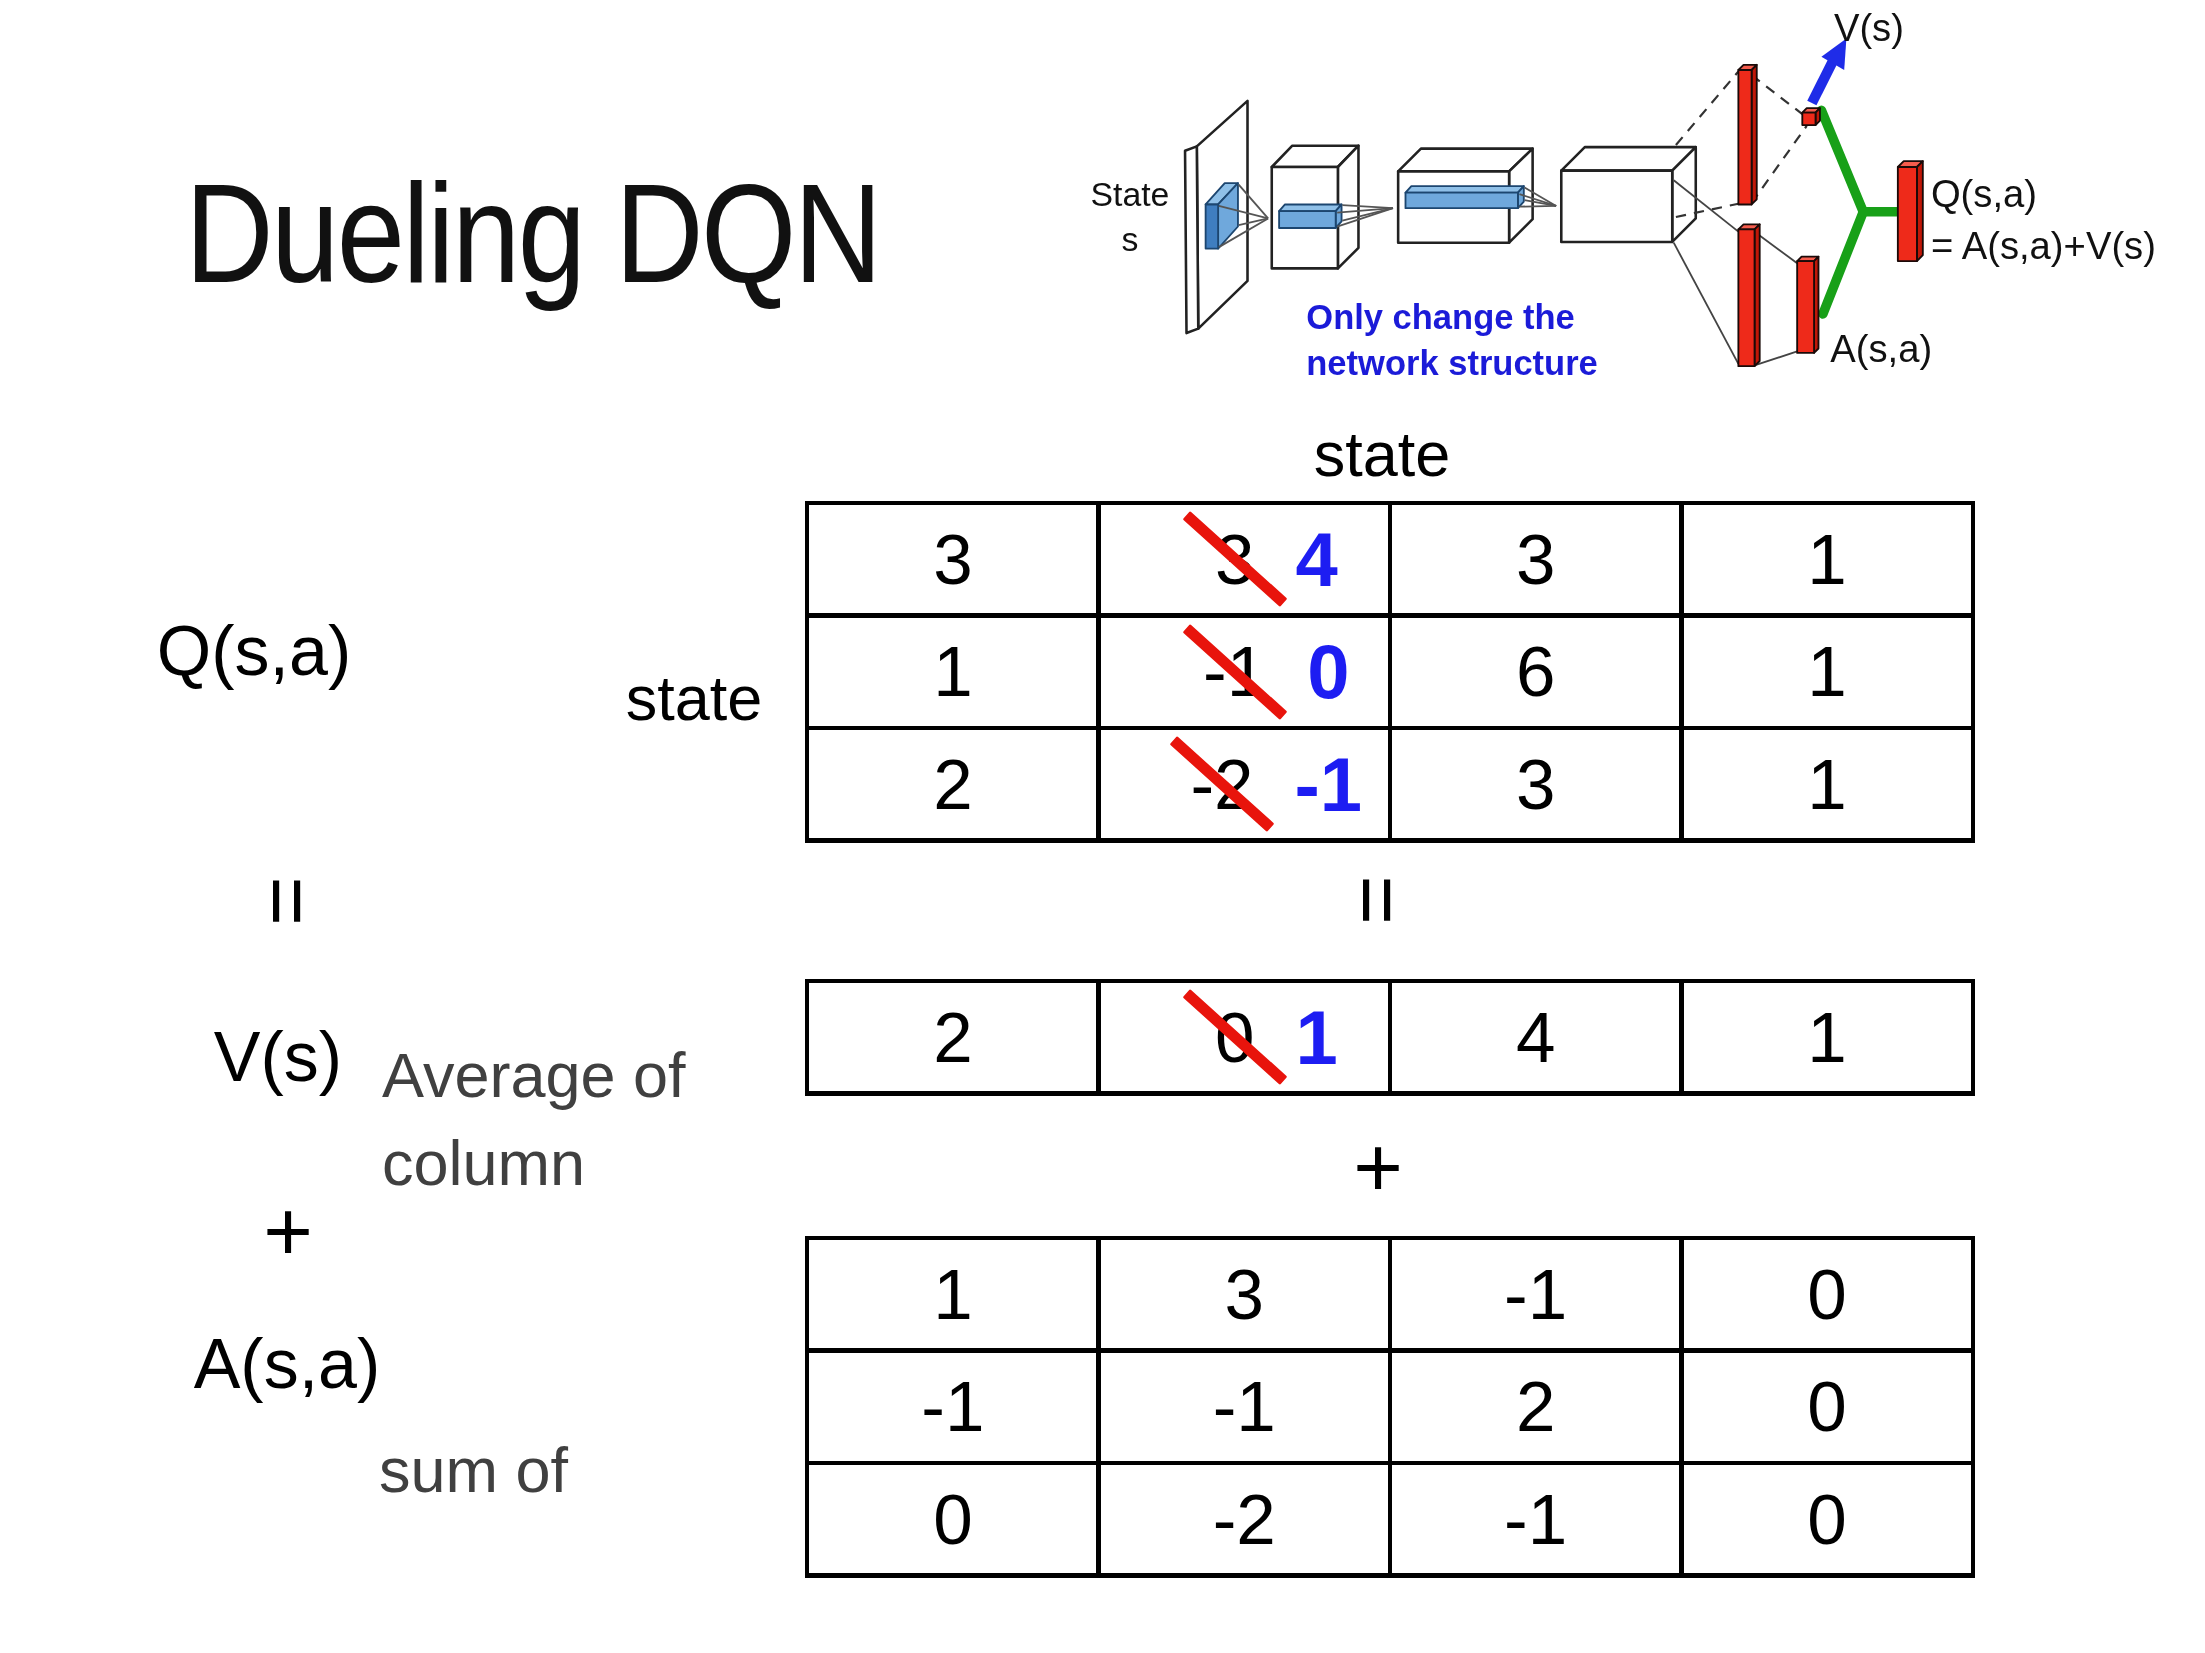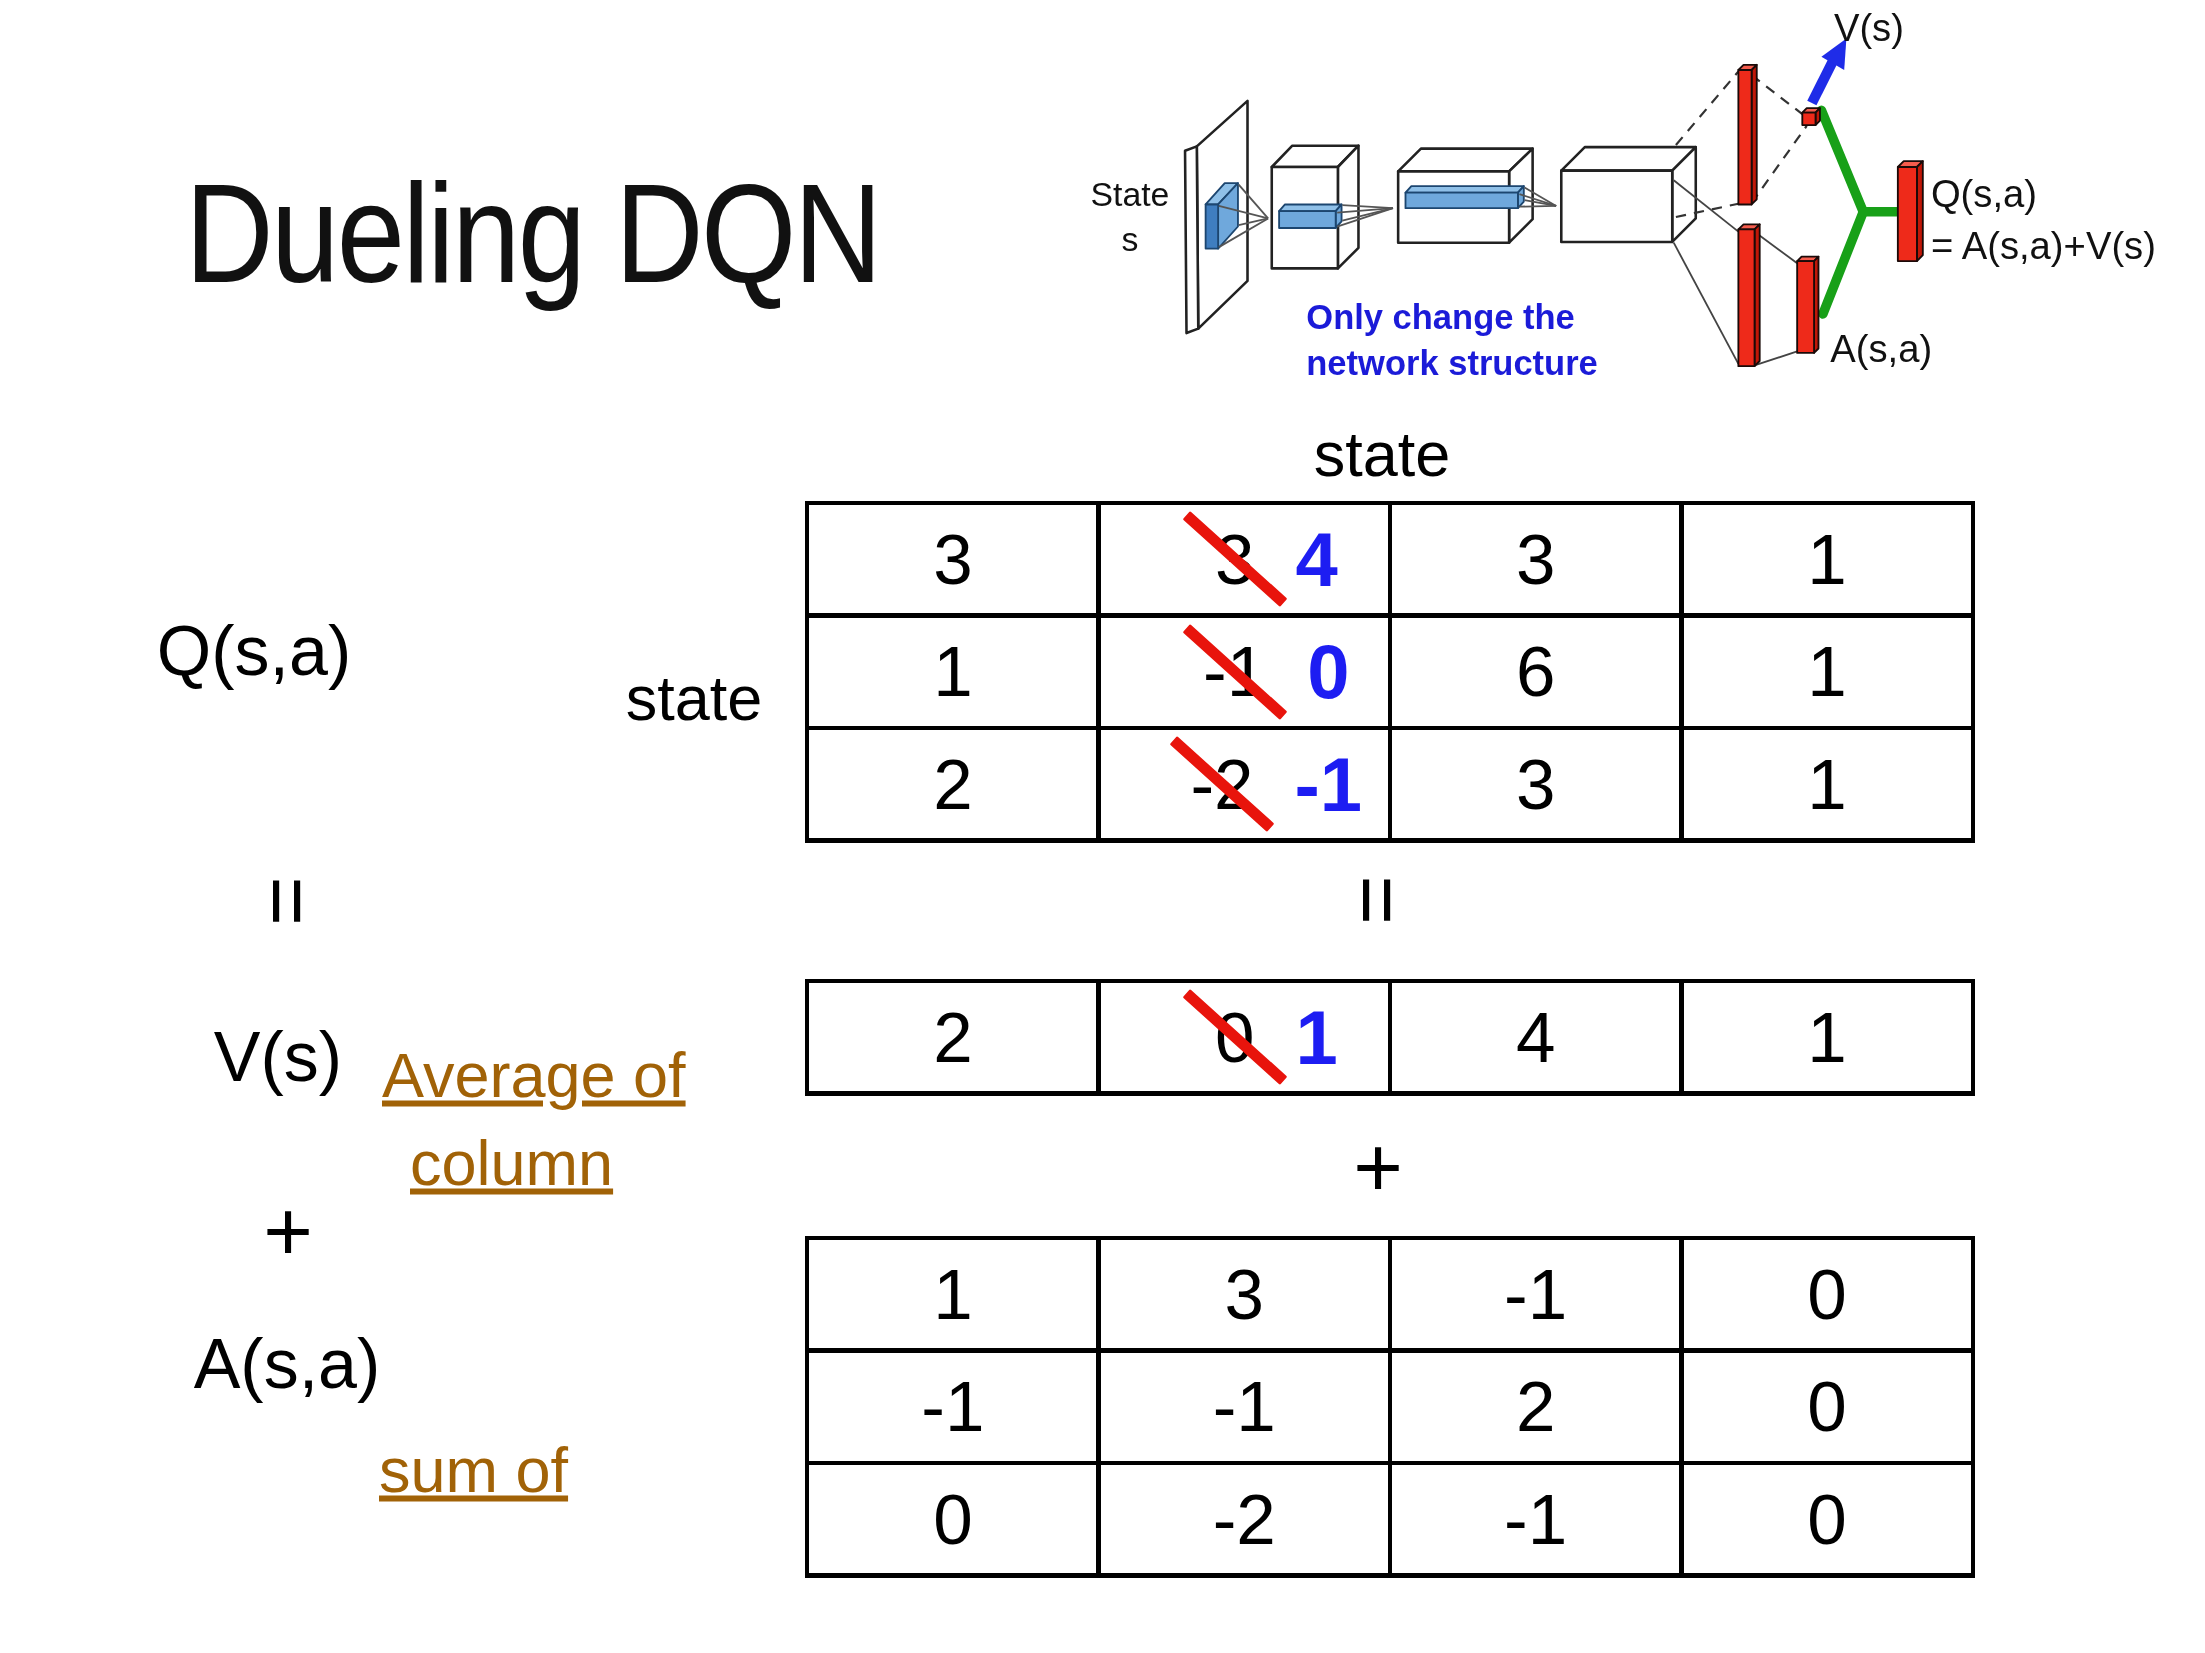--- a/index.html
+++ b/index.html
@@ -5,21 +5,21 @@
   html,body{margin:0;padding:0;background:#fff;}
   .slide{position:relative;width:2205px;height:1654px;background:#ffffff;overflow:hidden;
          font-family:"Liberation Sans",sans-serif;color:#000;}
   
   .title{position:absolute;left:185px;top:163px;font-size:141px;line-height:1;
          letter-spacing:-2.9px;transform:scaleX(.87);transform-origin:left top;color:#111;}
   
   .lbl{position:absolute;transform:translate(-50%,-50%);white-space:nowrap;line-height:1;}
   .lbl.leftal{transform:translate(0,-50%);}
   .rot90{transform:translate(-50%,-50%) rotate(90deg);}
-  .blue{color:#a16207;text-decoration:underline;}
+  .blue{color:#404040;}
   .f95{font-size:70px;} .f86{font-size:63px;} .f115{font-size:85px;}
   
   .mtable{position:absolute;display:grid;gap:4.4px;padding:4.4px;background:#000;
           grid-template-columns:repeat(4,287px);}
   #q-table{left:805px;top:501px;}
   #v-table{left:805px;top:979px;}
   #a-table{left:805px;top:1236px;}
   .cell{background:#fff;height:108px;display:flex;align-items:center;justify-content:center;
         font-size:71px;}
   .pair{display:flex;align-items:center;gap:41px;transform:translateX(32px);}
@@ -163,21 +163,21 @@
     <text x="1777" y="510" font-size="47" font-weight="600" fill="#1b1bd8">network structure</text>
   </svg>
 
   <div class="lbl f95" style="left:254px;top:651px;">Q(s,a)</div>
   <div class="lbl f115 rot90" style="left:288px;top:901px;">=</div>
   <div class="lbl f95" style="left:278px;top:1057px;">V(s)</div>
   <div class="lbl f115" style="left:288px;top:1231px;">+</div>
   <div class="lbl f95" style="left:287px;top:1364px;">A(s,a)</div>
 
   <div class="lbl leftal f86 blue" style="left:382px;top:1075px;">Average of</div>
-  <div class="lbl leftal f86 blue" style="left:382px;top:1163px;margin-left:28px;">column</div>
+  <div class="lbl leftal f86 blue" style="left:382px;top:1163px;">column</div>
   <div class="lbl leftal f86 blue" style="left:379px;top:1470px;">sum of</div>
 
   <div class="lbl f86" style="left:1382px;top:454px;">state</div>
   <div class="lbl f86" style="left:694px;top:698px;">state</div>
 
   <div class="lbl f115 rot90" style="left:1378px;top:900px;">=</div>
   <div class="lbl f115" style="left:1378px;top:1167px;">+</div>
 
   <div class="mtable" id="q-table">
       <div class="cell">

